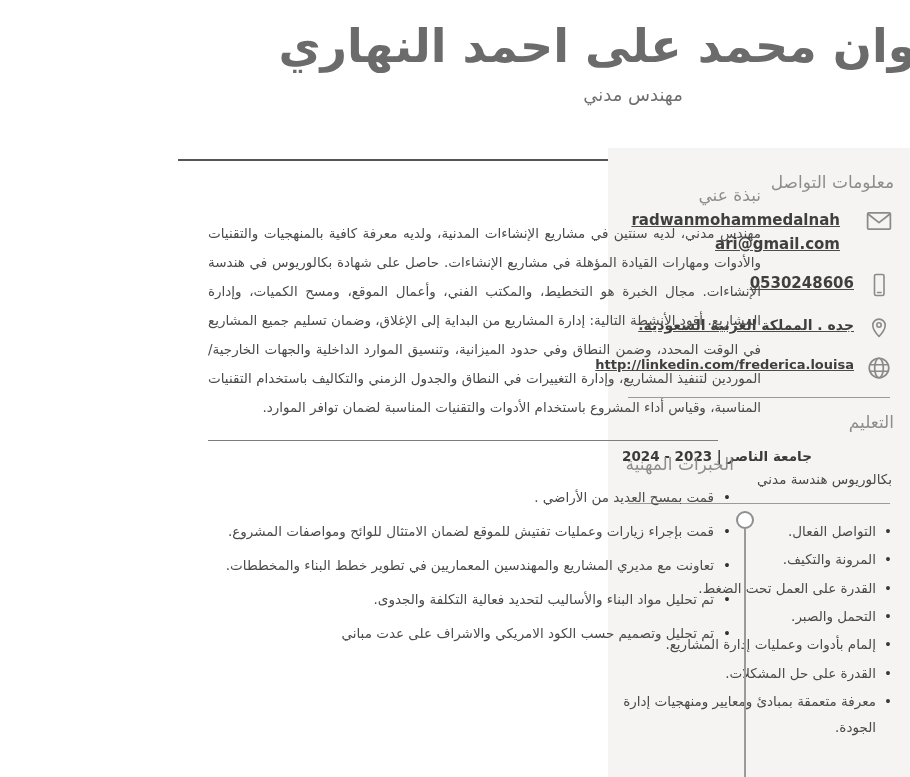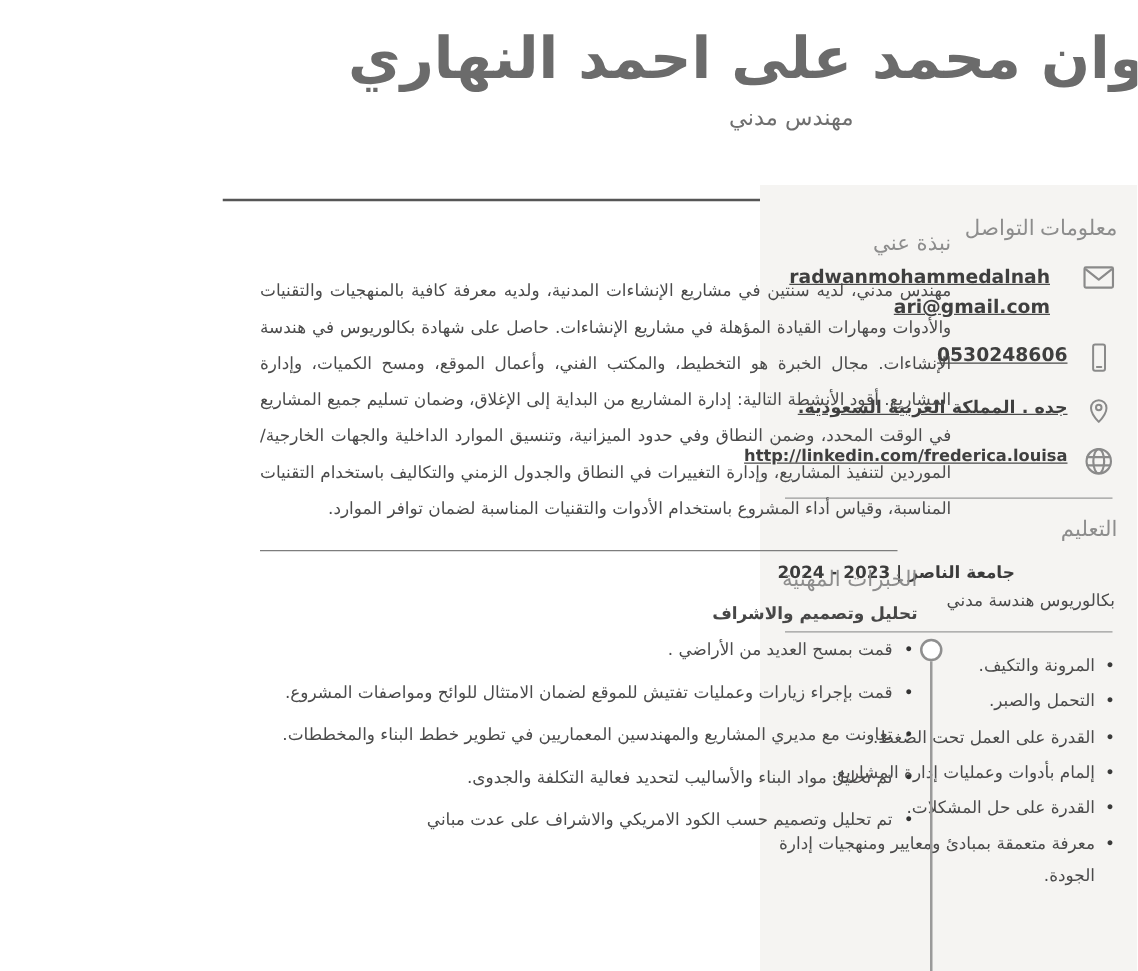--- a/index.html
+++ b/index.html
@@ -13,21 +13,21 @@
   .header { position:absolute; top:0; left:0; width:910px; height:148px; text-align:center; }
   .name { margin:14px 0 0; font-size:46px; font-weight:bold; color:#6b6b6b; line-height:1.4; }
   .job-title { margin:6px 0 0; font-size:18px; color:#6f6f6f; }
   .header-rule { position:absolute; top:159px; left:0; width:608px; height:2px; background:#565656; }
 
   
   .sidebar {
     position:absolute; top:148px; right:0; width:302px; height:629px;
     background:#f5f4f2; padding:16px 16px 0 14px; box-sizing:border-box;
   }
-  .side-heading { font-size:17px; font-weight:normal; color:#8d8d8d; margin:8px 0 16px; text-align:right;font-family:Liberation Serif, serif; }
+  .side-heading { font-size:17px; font-weight:normal; color:#8d8d8d; margin:8px 0 16px; text-align:right; }
   .contact-row { display:flex; align-items:flex-start; gap:10px; margin-bottom:15px;text-decoration:underline; }
   .contact-icon { flex:0 0 30px; display:flex; justify-content:center; align-items:center; }
   .contact-icon svg { stroke:#8a8a8a; fill:none; stroke-width:1.6; stroke-linecap:round; stroke-linejoin:round; }
   .contact-value { flex:1; text-align:right; color:#3f3f3f; font-weight:600; font-size:14px; line-height:1.6; }
   .contact-value.ltr { direction:ltr; unicode-bidi:embed; word-break:break-all; }
   .contact-value.email { font-size:15px; max-width:218px; margin-right:auto; }
   .contact-value.phone { font-size:15px; }
   .contact-value.link { font-size:13px; white-space:nowrap; font-weight:600; }
   .side-sep { border:none; border-top:1px solid #9a9a9a; margin:16px 4px 14px 6px; }
   .edu-school { font-size:13.5px; font-weight:bold; color:#3b3b3b; margin:0 2px 7px 0; text-align:left; }
@@ -116,39 +116,39 @@
 
     <hr class="side-sep">
 
     <h2 class="side-heading">التعليم</h2>
     <div class="edu-school">جامعة الناصر |  2023 - 2024</div>
     <div class="edu-degree">بكالوريوس هندسة مدني</div>
 
     <hr class="side-sep">
 
     <ul class="skills-list">
+      <li>التواصل الفعال.</li>
       <li>المرونة والتكيف.</li>
+      <li>القدرة على العمل تحت الضغط.</li>
       <li>التحمل والصبر.</li>
-      <li>القدرة على العمل تحت الضغط.</li>
       <li>إلمام بأدوات وعمليات إدارة المشاريع.</li>
       <li>القدرة على حل المشكلات.</li>
       <li>معرفة متعمقة بمبادئ ومعايير ومنهجيات إدارة الجودة.</li>
 
     </ul>
 
   </aside>
 
   <main class="main">
     <h2 class="about-title">نبذة عني</h2>
     <p class="about-text">مهندس مدني، لديه سنتين في مشاريع الإنشاءات المدنية، ولديه معرفة كافية بالمنهجيات والتقنيات والأدوات ومهارات القيادة المؤهلة في مشاريع الإنشاءات. حاصل على شهادة بكالوريوس في هندسة الإنشاءات. مجال الخبرة هو التخطيط، والمكتب الفني، وأعمال الموقع، ومسح الكميات، وإدارة المشاريع. أقود الأنشطة التالية: إدارة المشاريع من البداية إلى الإغلاق، وضمان تسليم جميع المشاريع في الوقت المحدد، وضمن النطاق وفي حدود الميزانية، وتنسيق الموارد الداخلية والجهات الخارجية/الموردين لتنفيذ المشاريع، وإدارة التغييرات في النطاق والجدول الزمني والتكاليف باستخدام التقنيات المناسبة، وقياس أداء المشروع باستخدام الأدوات والتقنيات المناسبة لضمان توافر الموارد.</p>
 
     <hr class="main-sep">
 
     <h2 class="exp-title">الخبرات المهنية</h2>
-    <div class="exp-role">تحليل وتصميم والاشراف</div>
     <ul class="exp-list">
       <li>قمت بمسح العديد من الأراضي .</li>
       <li>قمت بإجراء زيارات وعمليات تفتيش للموقع لضمان الامتثال للوائح ومواصفات المشروع.</li>
       <li>تعاونت مع مديري المشاريع والمهندسين المعماريين في تطوير خطط البناء والمخططات.</li>
       <li>تم تحليل مواد البناء والأساليب لتحديد فعالية التكلفة والجدوى.</li>
       <li>تم تحليل وتصميم حسب الكود الامريكي والاشراف على عدت مباني</li>
     </ul>
   </main>
 
   <div class="timeline-circle"></div>

